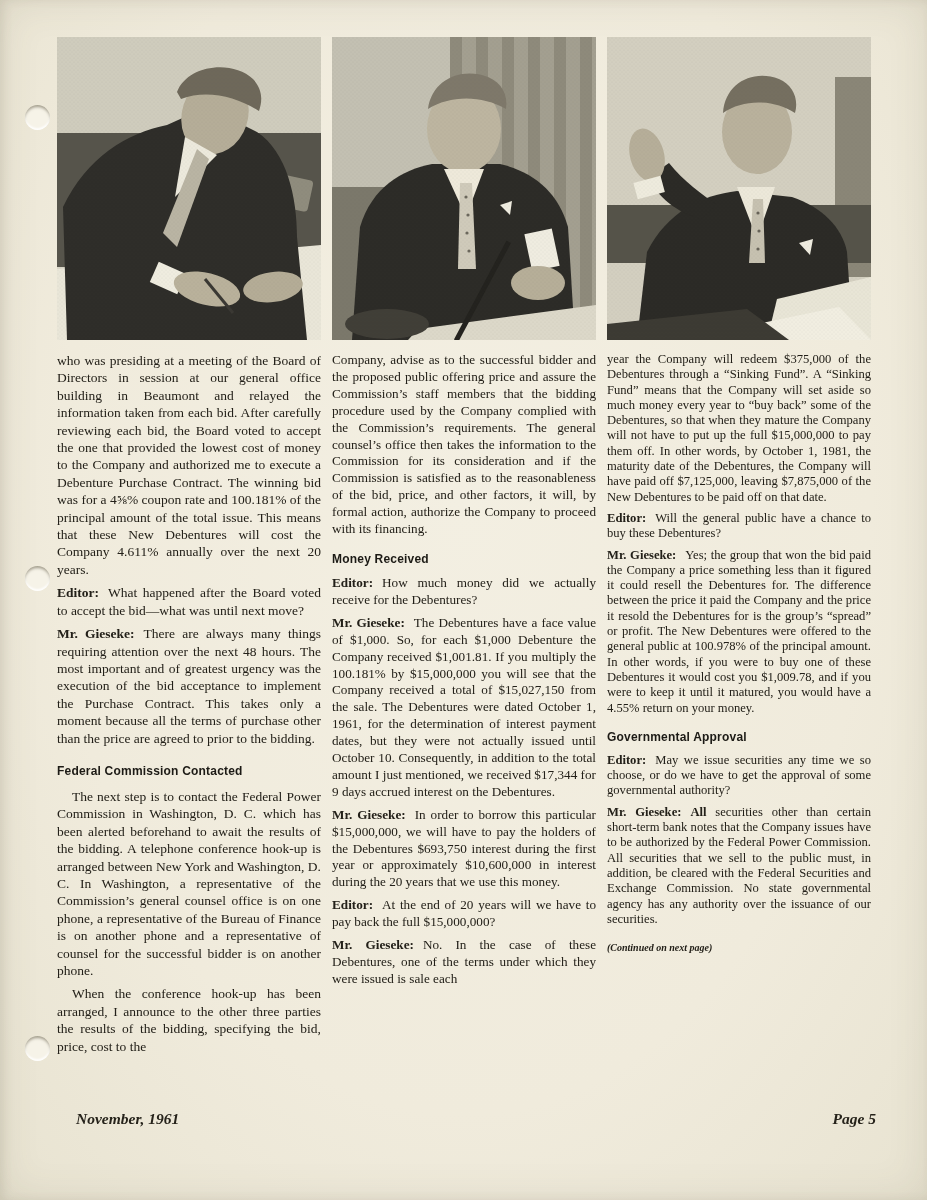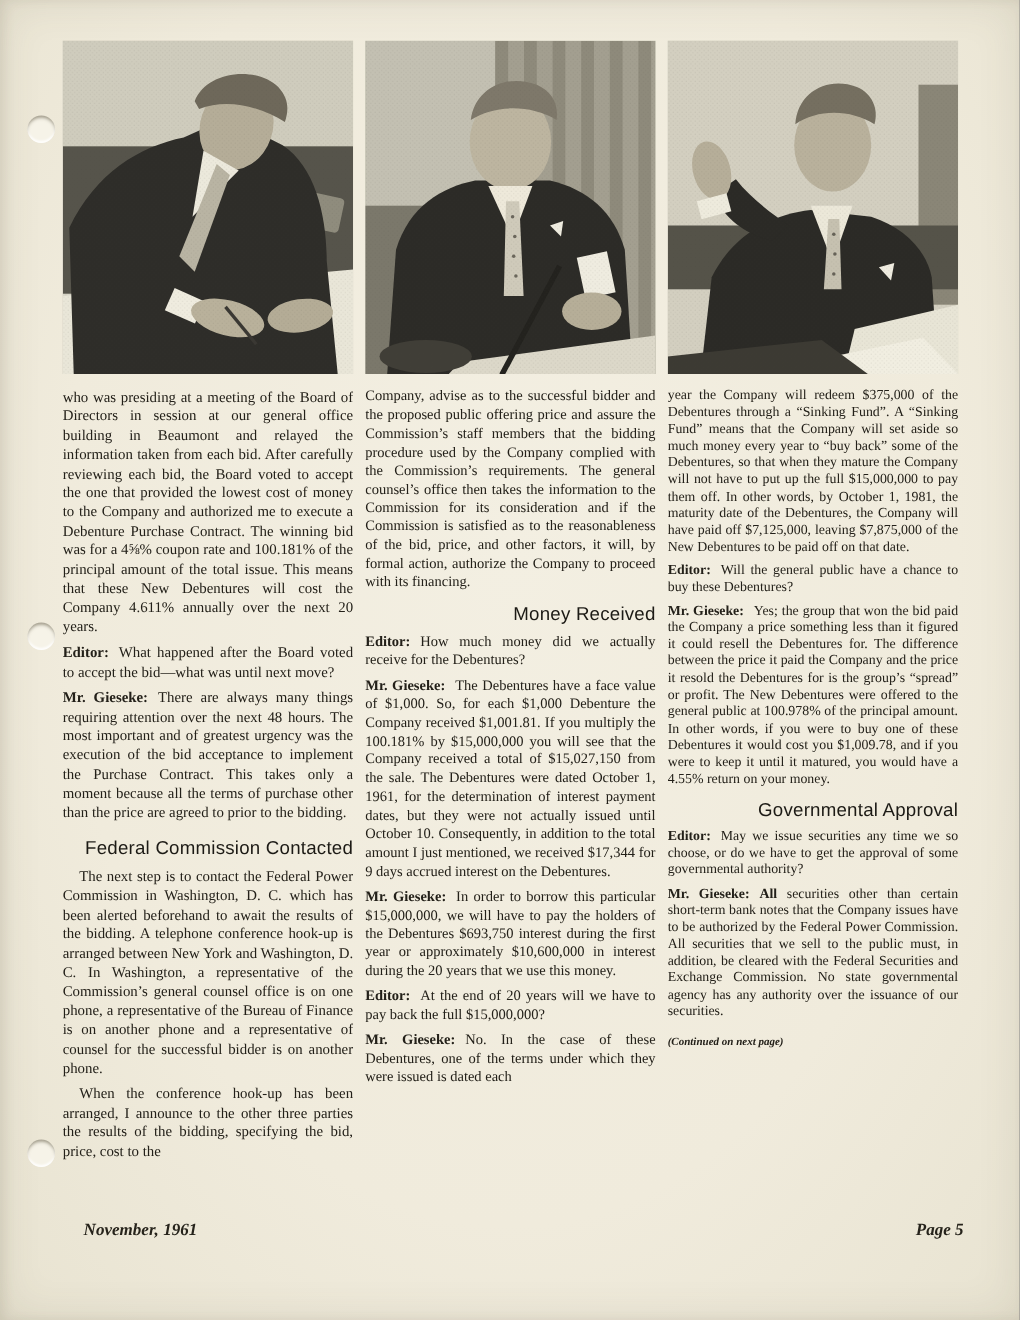--- a/index.html
+++ b/index.html
@@ -30,22 +30,22 @@
   .col{overflow:hidden;}
   .col-1{font-size:13.5px;line-height:17.4px;}
   .col-2{font-size:13.2px;line-height:16.9px;}
   .col-3{font-size:12.6px;line-height:15.3px;}
   .col p{margin:0;text-align:justify;}
   .col p.dlg{margin-top:6px;}
   .col p.indent{text-indent:15px;}
   .speaker{font-weight:bold;margin-right:9px;margin-top:42px;}
   .boldlead{font-weight:bold;}
   .heading{
-    font-family:"Liberation Sans", sans-serif;font-weight:normal;
-    font-size:17px;line-height:20px;text-align:right;color:#1c1a15;
+    font-family:"Liberation Sans", sans-serif;font-weight:bold;
+    font-size:12px;line-height:20px;text-align:left;color:#1c1a15;
     margin:14px 0 7px 0;letter-spacing:0.2px;
   }
   .col-2 .heading,.col-3 .heading{margin:11px 0 5px 0;}
   .continued{font-style:italic;font-weight:bold;text-align:center;margin-top:13px !important;font-size:10px;}
 
   .footer{
     position:absolute;left:76px;right:51px;top:1110px;
     display:flex;justify-content:space-between;
     font-weight:bold;font-style:italic;font-size:15.5px;color:#26231b;
   }
@@ -163,21 +163,21 @@
       <p class="indent dlg">When the conference hook-up has been arranged, I announce to the other three parties the results of the bidding, specifying the bid, price, cost to the</p>
     </div>
 
     <div class="col col-2">
       <p>Company, advise as to the successful bidder and the proposed public offering price and assure the Commission’s staff members that the bidding procedure used by the Company complied with the Commission’s requirements. The general counsel’s office then takes the information to the Commission for its consideration and if the Commission is satisfied as to the reasonableness of the bid, price, and other factors, it will, by formal action, authorize the Company to proceed with its financing.</p>
       <div class="heading">Money Received</div>
       <p class="dlg"><span class="speaker">Editor:</span><span>How much money did we actually receive for the Debentures?</span></p>
       <p class="dlg"><span class="speaker">Mr. Gieseke:</span><span>The Debentures have a face value of $1,000. So, for each $1,000 Debenture the Company received $1,001.81. If you multiply the 100.181% by $15,000,000 you will see that the Company received a total of $15,027,150 from the sale. The Debentures were dated October 1, 1961, for the determination of interest payment dates, but they were not actually issued until October 10. Consequently, in addition to the total amount I just mentioned, we received $17,344 for 9 days accrued interest on the Debentures.</span></p>
       <p class="dlg"><span class="speaker">Mr. Gieseke:</span><span>In order to borrow this particular $15,000,000, we will have to pay the holders of the Debentures $693,750 interest during the first year or approximately $10,600,000 in interest during the 20 years that we use this money.</span></p>
       <p class="dlg"><span class="speaker">Editor:</span><span>At the end of 20 years will we have to pay back the full $15,000,000?</span></p>
-      <p class="dlg"><span class="speaker">Mr. Gieseke:</span><span>No. In the case of these Debentures, one of the terms under which they were issued is dated each</span></p>
+      <p class="dlg"><span class="speaker">Mr. Gieseke:</span><span>No. In the case of these Debentures, one of the terms under which they were issued is sale each</span></p>
     </div>
 
     <div class="col col-3">
       <p>year the Company will redeem $375,000 of the Debentures through a “Sinking Fund”. A “Sinking Fund” means that the Company will set aside so much money every year to “buy back” some of the Debentures, so that when they mature the Company will not have to put up the full $15,000,000 to pay them off. In other words, by October 1, 1981, the maturity date of the Debentures, the Company will have paid off $7,125,000, leaving $7,875,000 of the New Debentures to be paid off on that date.</p>
       <p class="dlg"><span class="speaker">Editor:</span><span>Will the general public have a chance to buy these Debentures?</span></p>
       <p class="dlg"><span class="speaker">Mr. Gieseke:</span><span>Yes; the group that won the bid paid the Company a price something less than it figured it could resell the Debentures for. The difference between the price it paid the Company and the price it resold the Debentures for is the group’s “spread” or profit. The New Debentures were offered to the general public at 100.978% of the principal amount. In other words, if you were to buy one of these Debentures it would cost you $1,009.78, and if you were to keep it until it matured, you would have a 4.55% return on your money.</span></p>
       <div class="heading">Governmental Approval</div>
       <p class="dlg"><span class="speaker">Editor:</span><span>May we issue securities any time we so choose, or do we have to get the approval of some governmental authority?</span></p>
       <p class="dlg"><span class="speaker">Mr. Gieseke:</span><span class="boldlead">All</span><span> securities other than certain short-term bank notes that the Company issues have to be authorized by the Federal Power Commission. All securities that we sell to the public must, in addition, be cleared with the Federal Securities and Exchange Commission. No state governmental agency has any authority over the issuance of our securities.</span></p>
       <p class="continued">(Continued on next page)</p>

